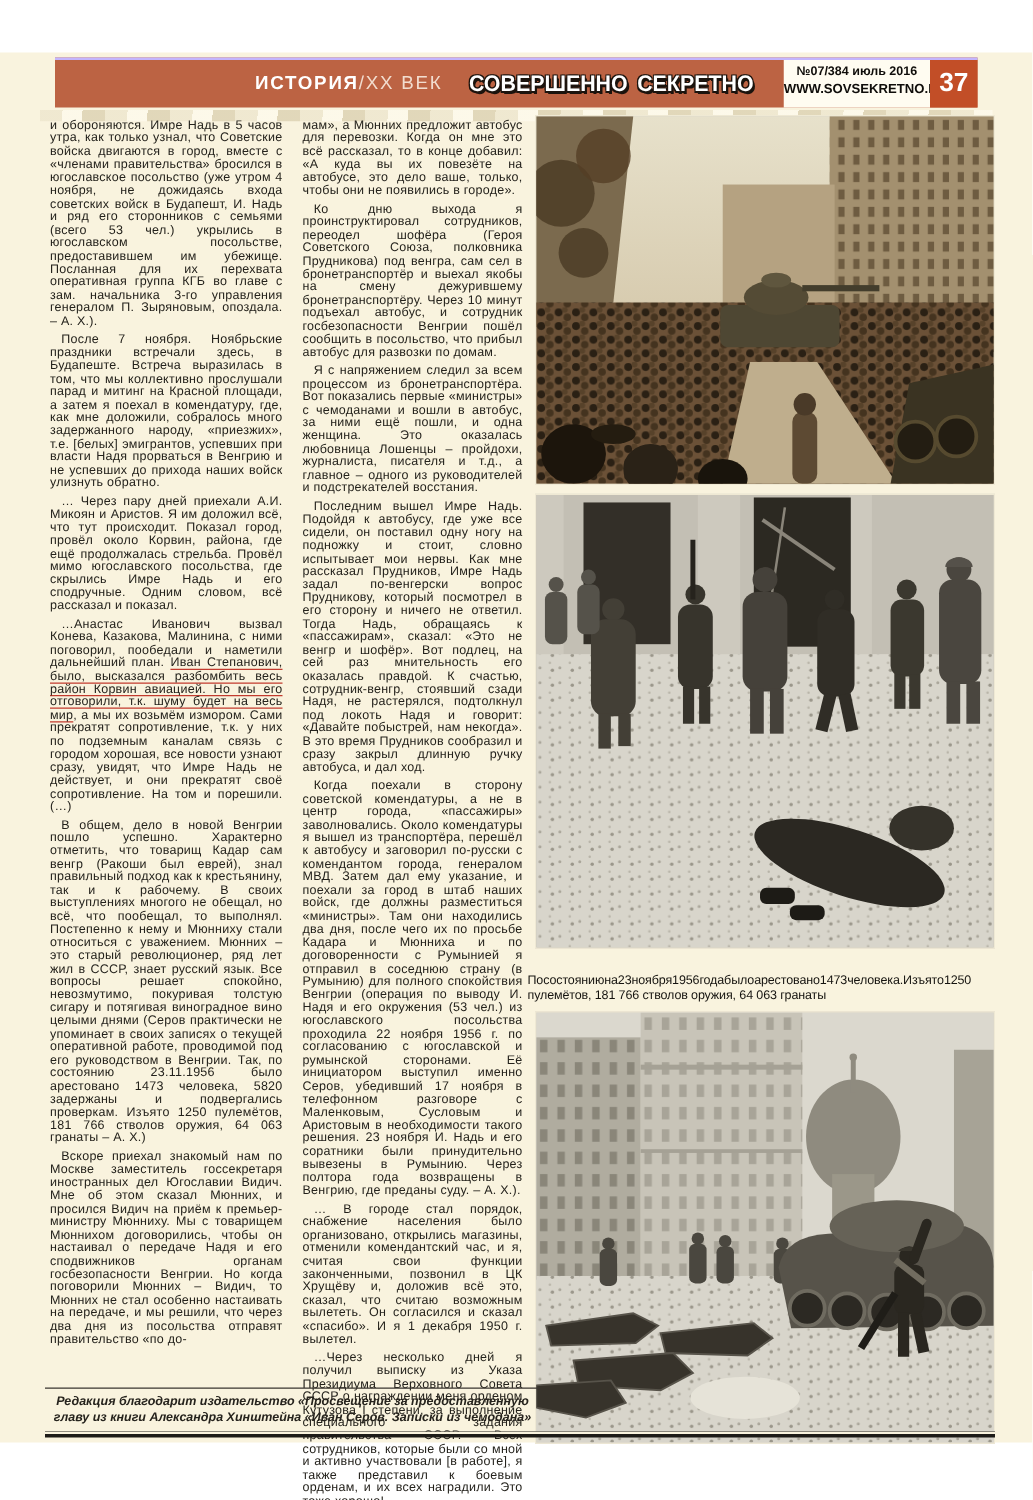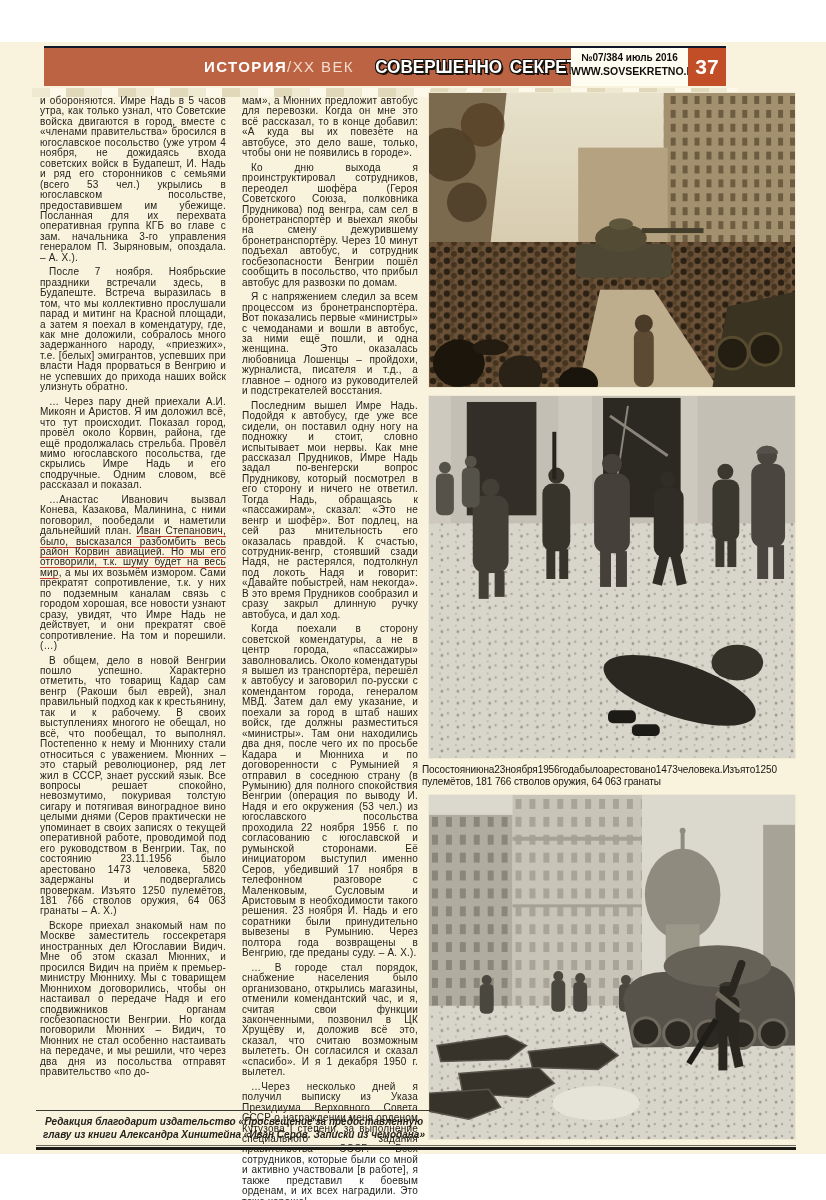--- a/index.html
+++ b/index.html
@@ -1,22 +1,22 @@
 <!DOCTYPE html>
 <html lang="ru"><head>
 <meta charset="utf-8">
 <style>
   html,body{margin:0;padding:0;background:#ffffff;}
   .page{position:relative;width:826px;height:1200px;overflow:hidden;background:#fff;
         font-family:"Liberation Sans", sans-serif;}
   .paper{position:absolute;left:0;top:42px;width:826px;height:1112px;background:#f9f3de;}
 
   
-  .bar{position:absolute;left:44px;top:46px;width:682px;height:38px;background:#bc6343;
-       border-top:2px solid #0f172a;box-sizing:content-box;}
+  .bar{position:absolute;left:44px;top:46px;width:738px;height:38px;background:#bc6343;
+       border-top:2px solid #c4b5fd;box-sizing:content-box;}
   .bar::after{content:"";position:absolute;left:-12px;right:-12px;top:40px;height:9px;
        background:repeating-linear-gradient(93deg,#efe8d0 0 18px,#fdf9ea 18px 34px,#e0d6b8 34px 52px);
        opacity:.95;}
   .section{position:absolute;left:70px;top:0;width:330px;height:38px;line-height:38px;
        text-align:center;color:#fff;font-size:15px;letter-spacing:1.4px;white-space:nowrap;}
   .section .sec-b{font-weight:700;}
   .section .sec-l{font-weight:400;color:#f2ddcf;}
   .logo{position:absolute;left:330px;top:0;width:230px;height:38px;display:flex;align-items:center;
        justify-content:center;gap:4px;color:#fff;font-weight:700;font-size:18px;white-space:nowrap;
        transform:scaleX(.95);}
@@ -44,21 +44,21 @@
   .credit{font-size:10.5px;line-height:13px;margin-top:8px;white-space:pre-line;
        color:#1c1a15;}
 
   
   .ph{position:absolute;left:428px;top:92px;width:368px;}
   .photo{width:368px;border:1px solid #efe9d4;box-sizing:border-box;margin:0;background:#d8d4c8;}
   .photo svg{display:block;width:100%;height:100%;}
   .photo1{height:296px;margin-bottom:7px;}
   .photo2{height:364px;}
   .photo3{height:346px;}
-  .caption{font-size:10px;line-height:12px;margin:5px 0 6px -6px;white-space:pre-line;
+  .caption{font-size:10px;line-height:12px;margin:20px 0 6px -6px;white-space:pre-line;
        color:#15130f;letter-spacing:-.1px;}
 
   
   .ednote{position:absolute;left:36px;top:1110px;width:396px;border-top:1.5px solid #3a3631;
        padding-top:5px;text-align:center;font-size:10px;line-height:12.5px;font-weight:700;
        white-space:pre-line;color:#26231d;font-style:italic;}
   .bottomrule{position:absolute;left:36px;right:30px;top:1145px;height:5px;
        background:linear-gradient(#6e6a60 0 1px,#f9f3de 1px 2px,#1d1b17 2px 5px);}
 </style>
 </head>

